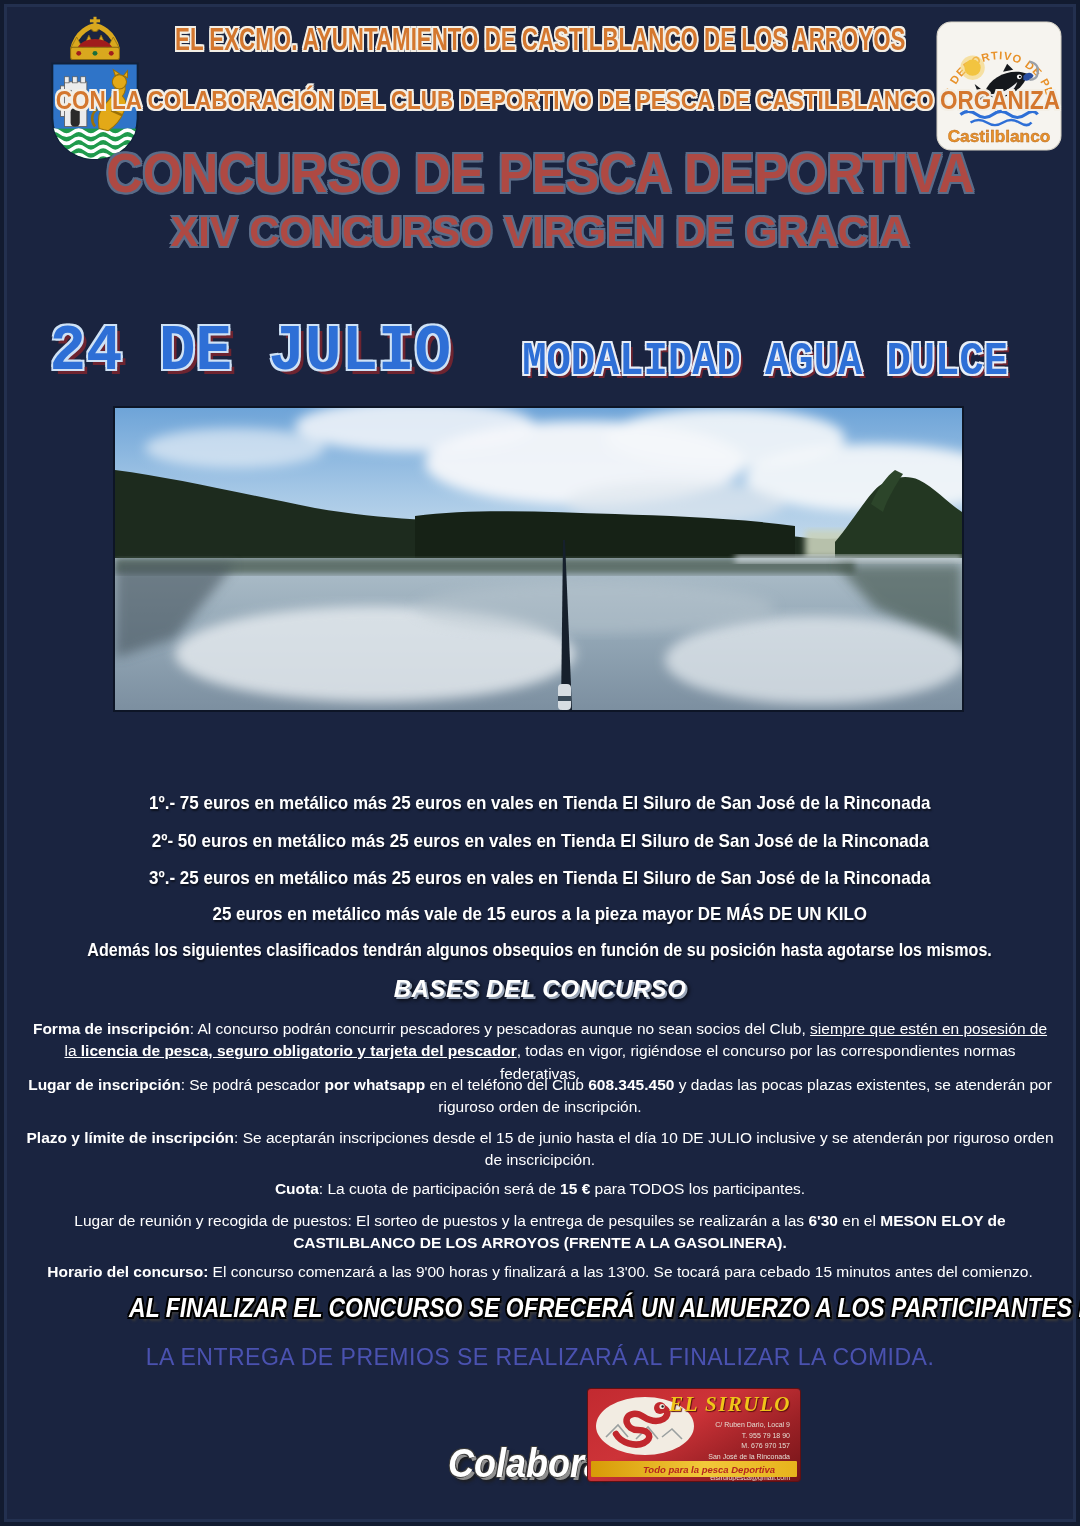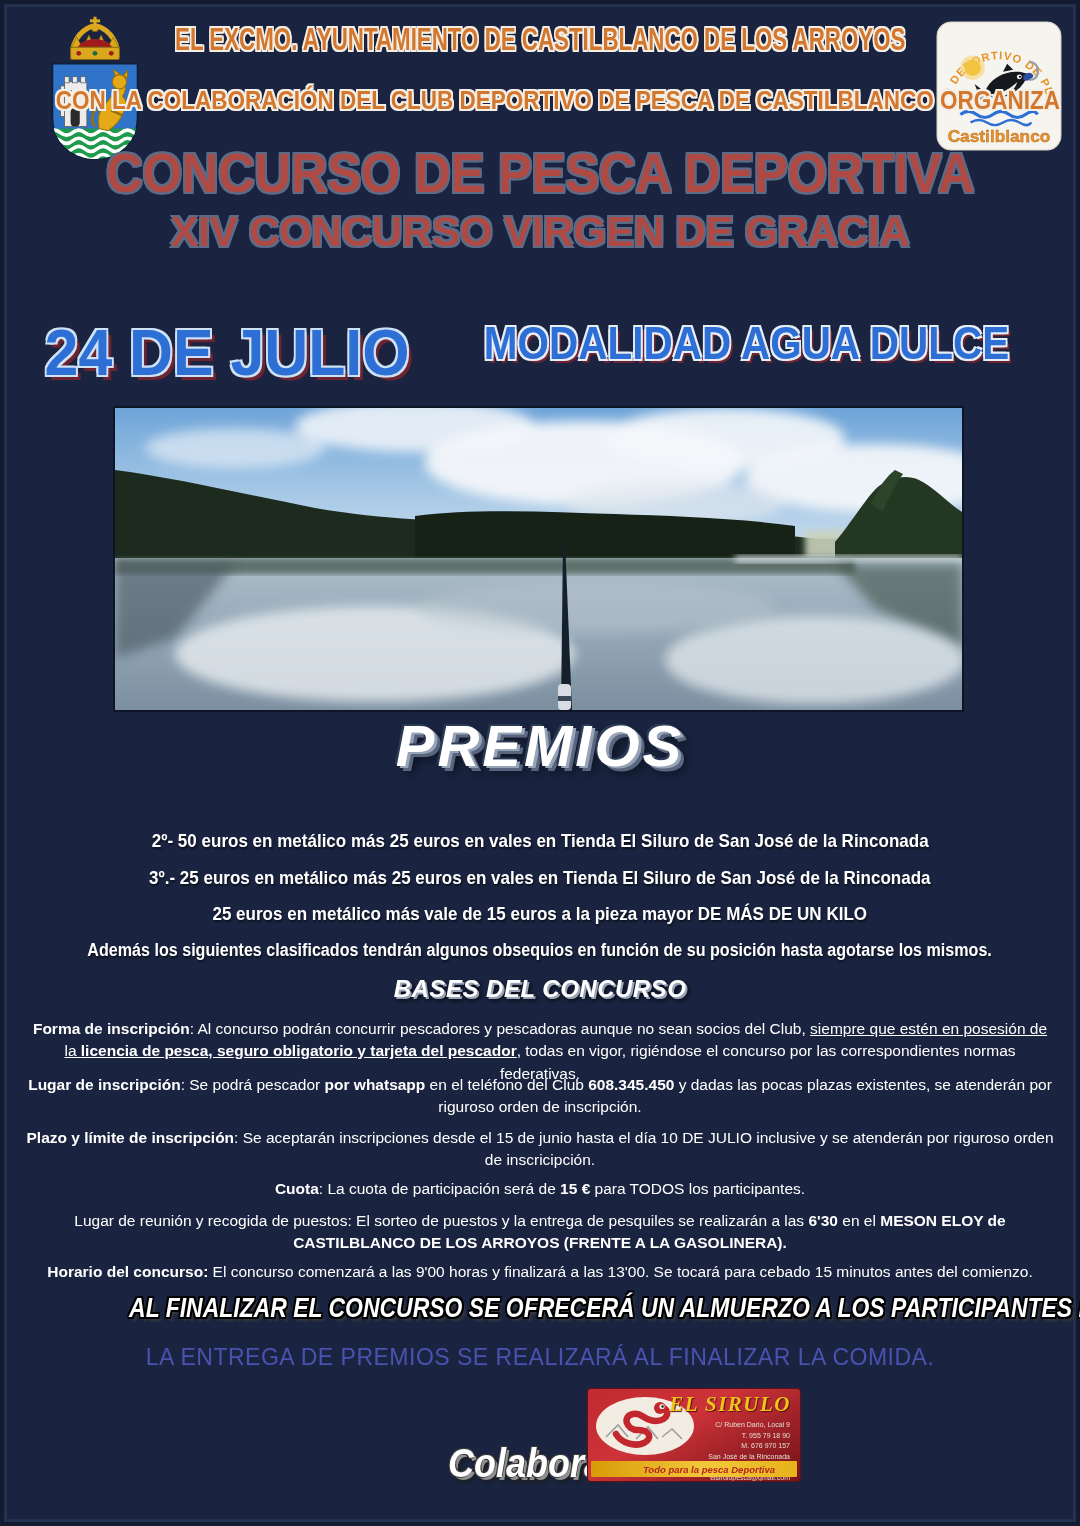--- a/index.html
+++ b/index.html
@@ -20,21 +20,21 @@
   .ow{text-shadow:-2px -2px 0 #f3efe6,0 -2px 0 #f3efe6,2px -2px 0 #f3efe6,-2px 0 0 #f3efe6,2px 0 0 #f3efe6,-2px 2px 0 #f3efe6,0 2px 0 #f3efe6,2px 2px 0 #f3efe6;}
   .title{top:140px;font-size:56px;font-weight:bold;color:#ae4943;
     text-shadow:-2px -2px 0 #5b6c88,0 -2px 0 #5b6c88,2px -2px 0 #5b6c88,-2px 0 0 #5b6c88,2px 0 0 #5b6c88,-2px 2px 0 #5b6c88,0 2px 0 #5b6c88,2px 2px 0 #5b6c88;}
   .title>span{transform:scaleX(.9);}
   .subtitle{top:207px;font-size:43px;font-weight:bold;color:#ae4943;
     text-shadow:-2px -2px 0 #5b6c88,2px -2px 0 #5b6c88,-2px 2px 0 #5b6c88,2px 2px 0 #5b6c88;}
   .subtitle>span{transform:scaleX(.97);}
   .location{top:256px;font-size:47px;font-weight:bold;color:#6f9dba;
     text-shadow:-1px -1px 0 #6e2430,1px -1px 0 #6e2430,-1px 1px 0 #6e2430,2px 2px 0 #6e2430,3px 3px 0 #6e2430;}
   .location>span{transform:scaleX(.85);}
-  .daterow{position:absolute;top:316px;left:0;width:100%;display:flex;justify-content:center;align-items:flex-start;gap:28px;white-space:nowrap;}
+  .daterow{position:absolute;top:316px;left:0;width:100%;display:flex;justify-content:center;align-items:flex-end;gap:28px;white-space:nowrap;font-family:Liberation Mono, monospace;}
   .date{font-size:64px;font-weight:bold;color:#2e6fd6;display:inline-block;transform:scaleX(.95);
     text-shadow:-2px -2px 0 #cfe2f5,2px -2px 0 #cfe2f5,-2px 2px 0 #cfe2f5,2px 2px 0 #cfe2f5,5px 5px 0 #6e2430;}
   .modality{font-size:46px;font-weight:bold;color:#2e6fd6;display:inline-block;transform:scaleX(.88);
     text-shadow:-2px -2px 0 #e8eef6,2px -2px 0 #e8eef6,-2px 2px 0 #e8eef6,2px 2px 0 #e8eef6,4px 4px 0 #6e2430;}
 
   .photo{position:absolute;left:115px;top:408px;width:847px;height:302px;background:#7fb2e0;outline:2px solid #0d1526;}
 
   .premios-h{top:712px;font-style:italic;font-weight:bold;font-size:58px;color:#fff;letter-spacing:3px;
     text-shadow:-2px -2px 0 #2c3a55,3px 2px 0 #97a3b6,6px 5px 0 #5a6680,9px 8px 10px rgba(0,0,0,.5);}
   .prize{position:absolute;left:0;width:100%;text-align:center;font-weight:bold;font-size:18.5px;color:#fff;white-space:nowrap;
@@ -204,21 +204,21 @@
       <ellipse cx="700" cy="252" rx="150" ry="44" fill="#e3e9ee" opacity=".75" filter="url(#soft)"></ellipse>
       <ellipse cx="480" cy="200" rx="180" ry="26" fill="#b9c6cf" opacity=".5" filter="url(#soft)"></ellipse>
     </g>
     <g>
       <polygon points="446,302 457,302 450,132 448,132" fill="#16202c"></polygon>
       <rect x="443" y="276" width="13" height="26" rx="4" fill="#d7dde2"></rect>
       <rect x="443" y="288" width="13" height="5" fill="#3a4a58"></rect>
     </g>
   </svg>
 
-  <div class="hline premios-h"><span>PREMIOS</span></div>
+  <div class="prize p1"><span>1º.- 75 euros en metálico más 25 euros en vales en Tienda El Siluro de San José de la Rinconada</span></div>
   <div class="prize p2"><span>2º-  50 euros en metálico más 25 euros en vales en Tienda El Siluro de San José de la Rinconada</span></div>
   <div class="prize p3"><span>3º.- 25 euros en metálico más 25 euros en vales en Tienda El Siluro de San José de la Rinconada</span></div>
   <div class="prize p4"><span>25 euros en metálico más vale de 15 euros a la pieza mayor DE MÁS DE UN KILO</span></div>
   <div class="prize note"><span>Además los siguientes clasificados tendrán algunos obsequios en función de su posición hasta agotarse los mismos.</span></div>
 
   <div class="hline bases-h"><span>BASES DEL CONCURSO</span></div>
   <div class="rule r1"><span class="seg-b">Forma de inscripción</span><span>: Al concurso podrán concurrir pescadores y pescadoras aunque no sean socios del Club, </span><span class="seg-u">siempre que estén en posesión de la </span><span class="seg-b seg-u">licencia de pesca, seguro obligatorio y tarjeta del pescador</span><span>, todas en vigor, rigiéndose el concurso por las correspondientes normas federativas.</span></div>
   <div class="rule r2"><span class="seg-b">Lugar de inscripción</span><span>: Se podrá pescador </span><span class="seg-b">por whatsapp</span><span> en el teléfono del Club </span><span class="seg-b">608.345.450</span><span> y dadas las pocas plazas existentes, se atenderán por riguroso orden de inscripción.</span></div>
   <div class="rule r3"><span class="seg-b">Plazo y límite de inscripción</span><span>: Se aceptarán inscripciones desde el 15 de junio hasta el día 10 DE JULIO inclusive y se atenderán por riguroso orden de inscricipción.</span></div>
   <div class="rule r4"><span class="seg-b">Cuota</span><span>: La cuota de participación será de </span><span class="seg-b">15 €</span><span> para TODOS los participantes.</span></div>

